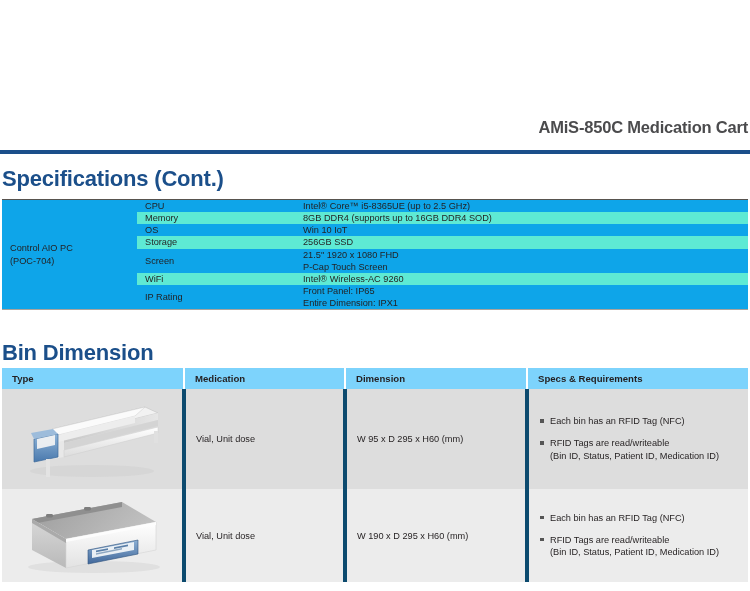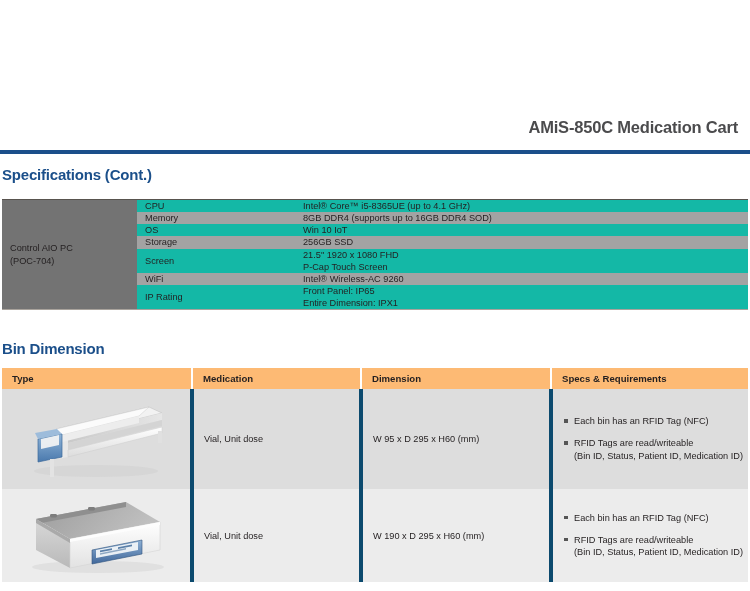--- a/index.html
+++ b/index.html
@@ -13,41 +13,41 @@
     position: relative;
     font-family: "Liberation Sans", sans-serif;
     color: #231f20;
     overflow: hidden;
   }
 
   
   .doc-title {
     position: absolute;
     top: 118px;
-    right: 12px;
+    right: 2px;
     font-size: 16.5px;
     font-weight: bold;
     color: #4b4b4d;
     letter-spacing: -0.2px;
     white-space: nowrap;
   }
   .rule-blue {
     position: absolute;
     left: 0;
     top: 150px;
     width: 750px;
     height: 4px;
     background: #1b4f8a;
   }
 
   
   .section-head {
     position: absolute;
     left: 2px;
-    font-size: 15px;
+    font-size: 22px;
     font-weight: bold;
     color: #1b4f8a;
     letter-spacing: -0.2px;
     white-space: nowrap;
   }
   .section-head.specs { top: 166px; }
   .section-head.bins  { top: 340px; }
 
   
   .spec-table {
@@ -62,54 +62,54 @@
   }
   .spec-table td {
     padding: 0;
     vertical-align: middle;
     font-size: 9.2px;
     color: #231f20;
     line-height: 1.32;
   }
   .spec-cat {
     width: 127px;
-    background: #737373;
+    background: #0ea5e9;
     padding: 0 0 0 8px !important;
     font-size: 9.2px;
     line-height: 1.35;
   }
   .spec-key {
     width: 150px;
     padding-left: 8px !important;
   }
   .spec-val {
     padding-left: 8px !important;
   }
-  .row-alt .spec-key, .row-alt .spec-val { background: #a3a3a3; }
-  .row-plain .spec-key, .row-plain .spec-val { background: #14b8a6; }
+  .row-alt .spec-key, .row-alt .spec-val { background: #5eead4; }
+  .row-plain .spec-key, .row-plain .spec-val { background: #0ea5e9; }
   .spec-table tr td.spec-key,
   .spec-table tr td.spec-val { height: 11.5px; }
   .spec-table tr.tall td.spec-key,
   .spec-table tr.tall td.spec-val { height: 23px; }
 
   
   .bin-table {
     position: absolute;
     left: 2px;
     top: 368px;
     width: 746px;
     border-collapse: collapse;
     table-layout: fixed;
   }
   .bin-table th {
-    background: #fdba74;
+    background: #7dd3fc;
     font-size: 9.6px;
     font-weight: bold;
     text-align: left;
-    padding: 4px 8px 4px 10px;
+    padding: 4px 0 4px 10px;
     color: #231f20;
     border-right: 2px solid #ffffff;
     height: 13px;
   }
   .bin-table th:last-child { border-right: none; }
   .bin-table td {
     font-size: 9.2px;
     color: #231f20;
     vertical-align: middle;
     padding: 0 0 0 10px;
@@ -160,21 +160,21 @@
 <div class="section-head specs">Specifications (Cont.)</div>
 
 <table class="spec-table">
   <tbody>
     <tr class="row-plain">
       <td class="spec-cat" rowspan="7">
         <div>Control AIO PC</div>
         <div>(POC-704)</div>
       </td>
       <td class="spec-key">CPU</td>
-      <td class="spec-val">Intel® Core™ i5-8365UE (up to 4.1 GHz)</td>
+      <td class="spec-val">Intel® Core™ i5-8365UE (up to 2.5 GHz)</td>
     </tr>
     <tr class="row-alt">
       <td class="spec-key">Memory</td>
       <td class="spec-val">8GB DDR4 (supports up to 16GB DDR4 SOD)</td>
     </tr>
     <tr class="row-plain">
       <td class="spec-key">OS</td>
       <td class="spec-val">Win 10 IoT</td>
     </tr>
     <tr class="row-alt">

